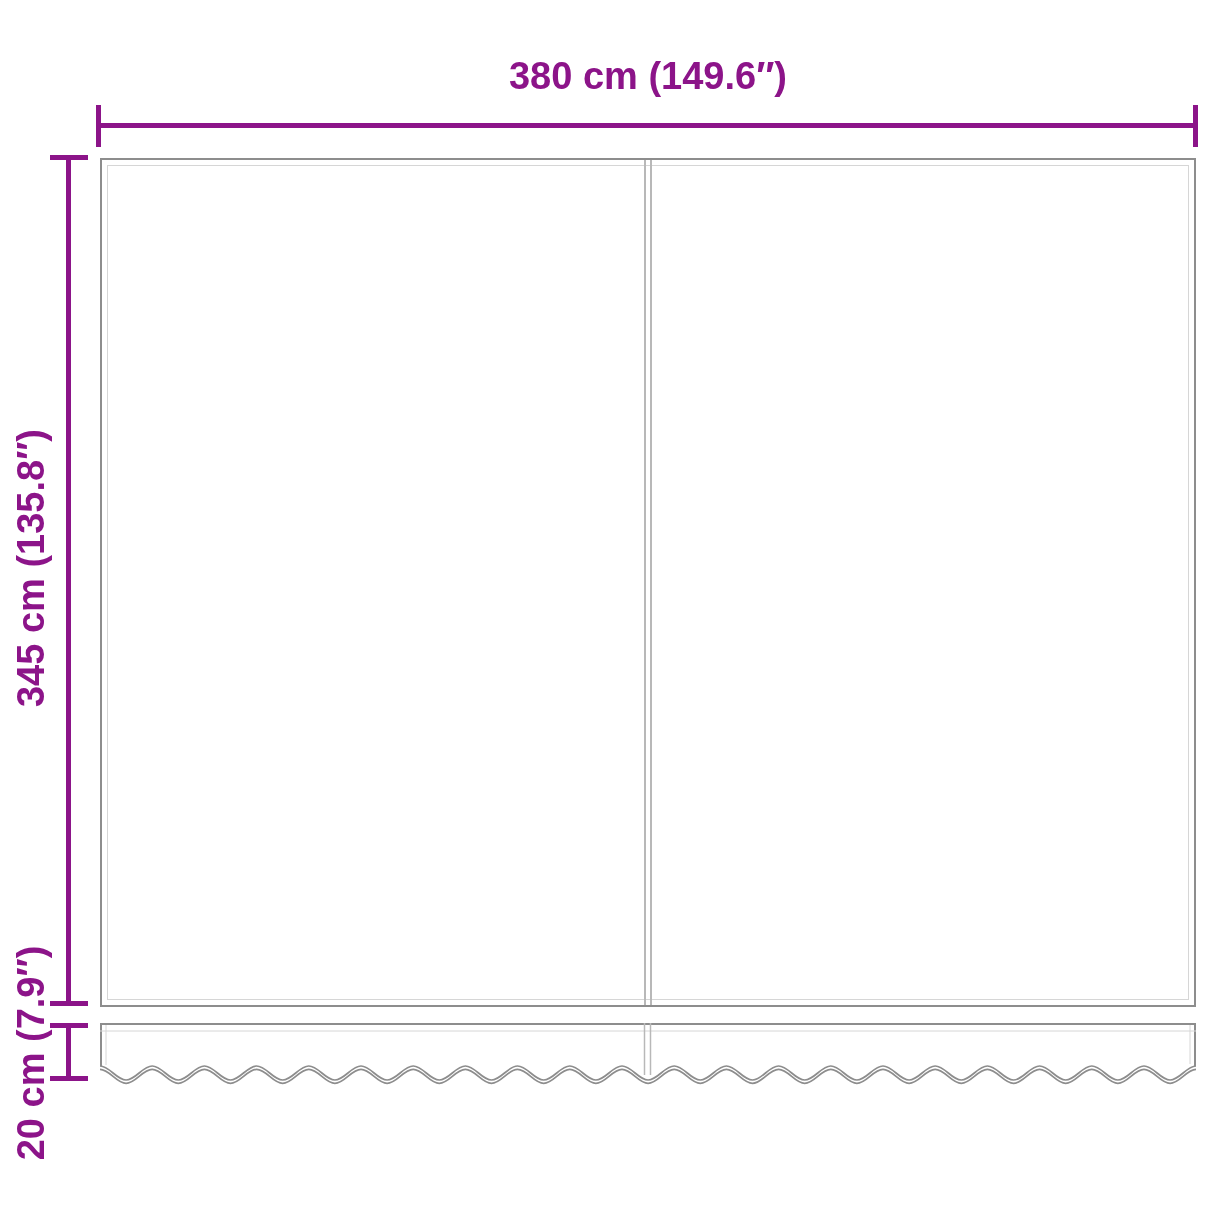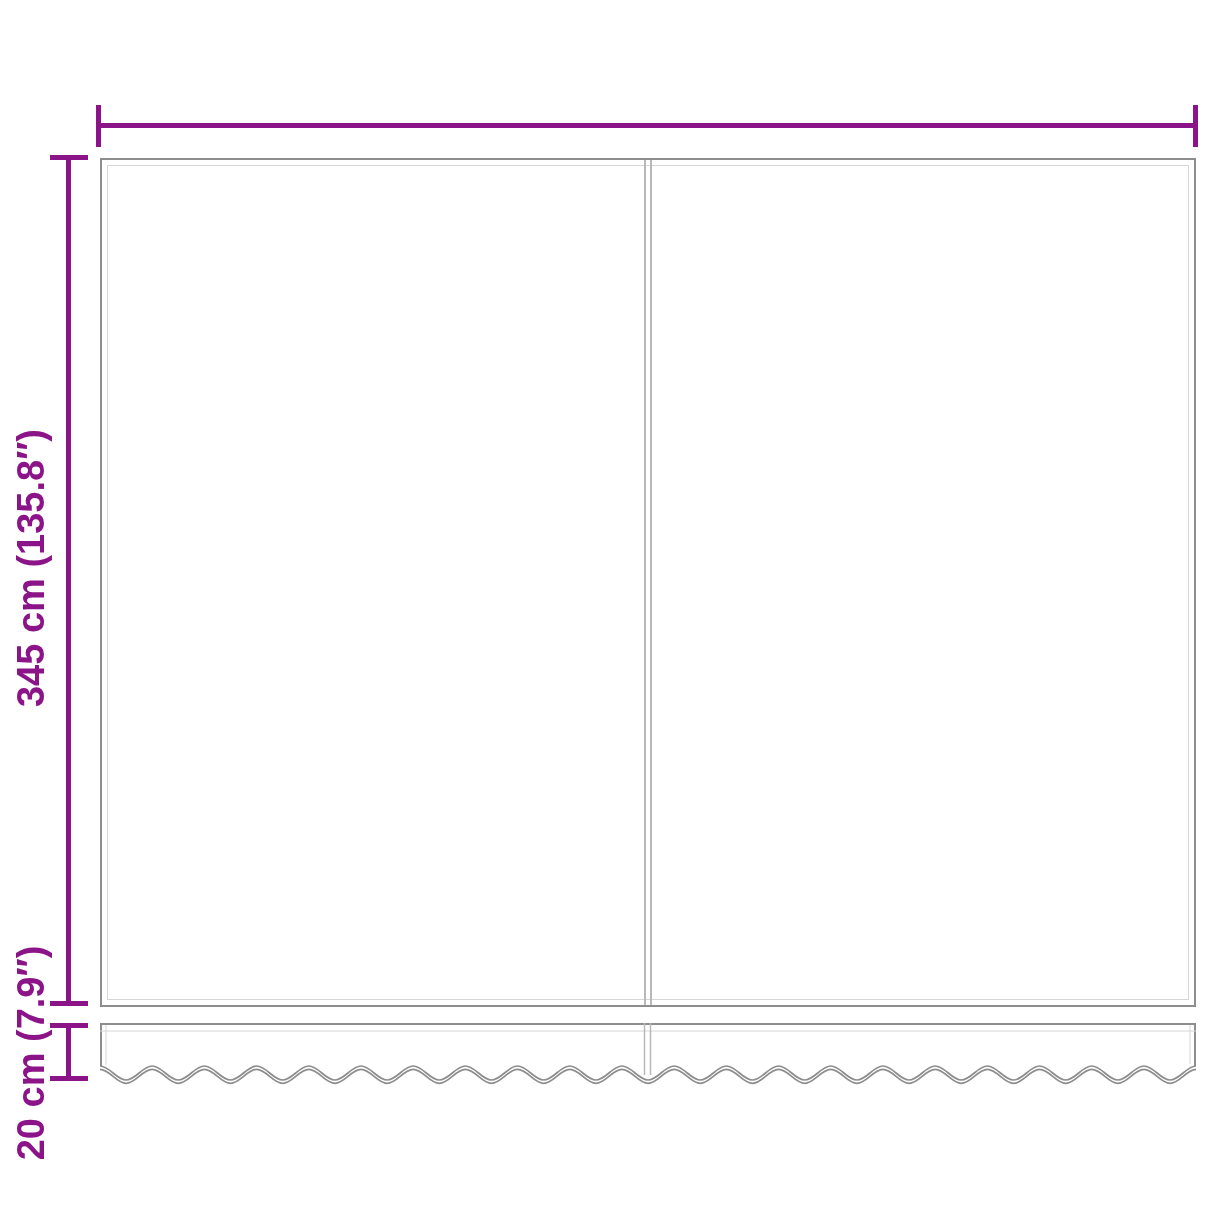--- a/index.html
+++ b/index.html
@@ -80,20 +80,21 @@
   }
   .valance .ol{stroke:var(--outline);fill:none;}
   .valance .st{stroke:var(--stitch);stroke-width:1;}
   .valance .sm{stroke:var(--seam);stroke-width:1.5;}
 </style>
 </head>
 <body>
 
 <div class="stage">
 
+  <div class="label label-top">380 cm (149.6″)</div>
   <div class="dim dim-top-line"></div>
   <div class="dim cap-v cap-left"></div>
   <div class="dim cap-v cap-right"></div>
 
   <div class="rot-anchor anchor-height">
     <span class="label rot">345 cm (135.8″)</span>
   </div>
   <div class="dim dim-left-line"></div>
   <div class="dim cap-h cap-height-top"></div>
   <div class="dim cap-h cap-height-bottom"></div>

